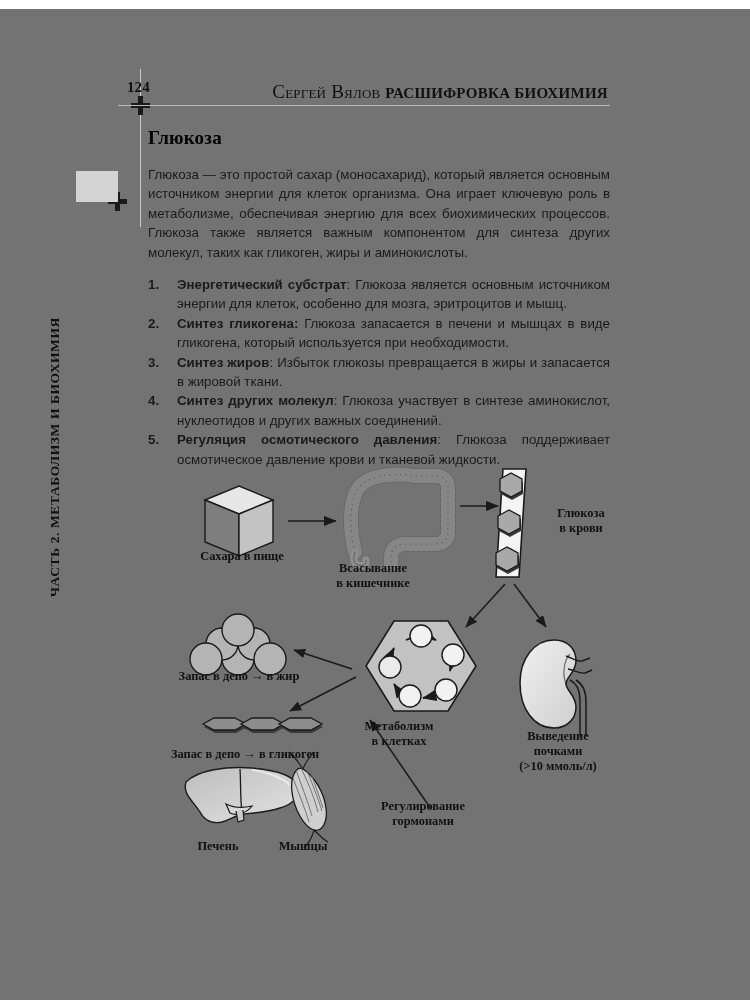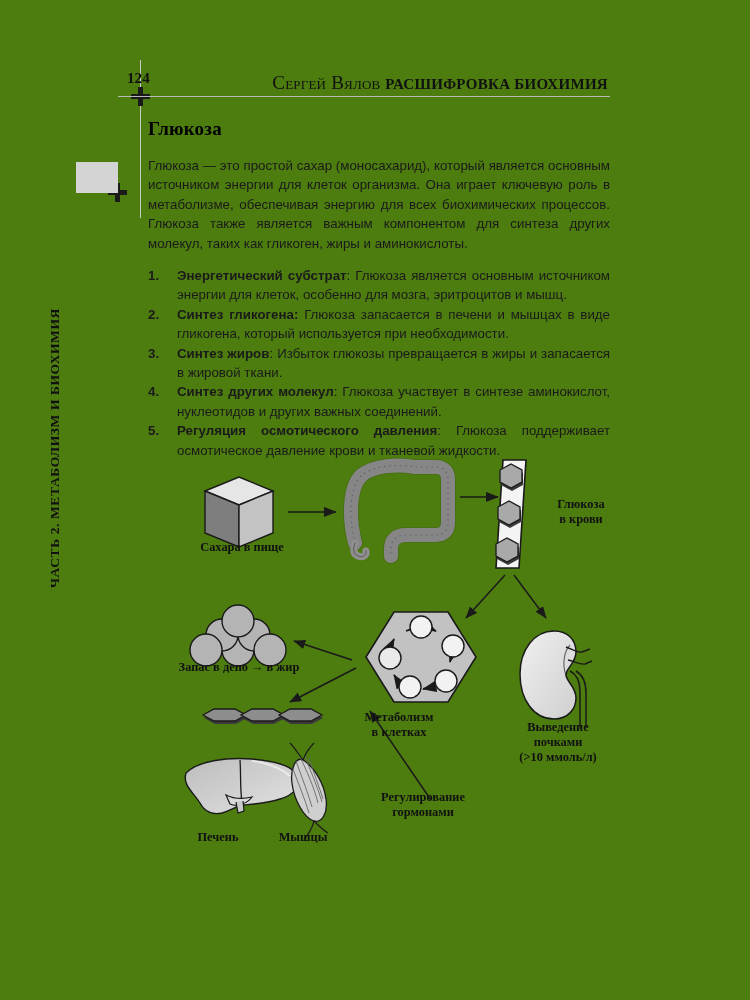--- a/index.html
+++ b/index.html
@@ -13,21 +13,22 @@
     position: relative;
     font-family: "Liberation Sans", sans-serif;
     color: #000000;
     overflow: hidden;
   }
 
   
   #page {
     position: absolute;
     inset: 0;
-    background: #4d7c0f;
+    background: #737373;
+    margin-top: 9px;
   }
 
   
   #header {
     position: absolute;
     left: 0; top: 0;
     width: 750px; height: 110px;
   }
   #header-rule {
     position: absolute;
@@ -397,23 +398,26 @@
                  M161,303 C165,316 172,334 175,344" fill="none" stroke="#6a6a6a" stroke-width="0.9"></path>
         <path d="M155,305 C150,298 146,292 142,288 M155,305 C158,297 162,292 166,288
                  M166,366 C164,374 160,380 156,384 M166,366 C172,372 176,376 180,378" fill="none" stroke="#1a1a1a" stroke-width="1.1"></path>
       </g>
 
       <line x1="283" y1="345" x2="222" y2="256" stroke="#1a1a1a" stroke-width="1.5" marker-end="url(#arrowhead)"></line>
 
     </svg>
 
     <div class="fig-cap" id="cap-sugar">Сахара в пище</div>
+    <div class="fig-cap" id="cap-gut">Всасывание
+в кишечнике</div>
     <div class="fig-cap" id="cap-blood">Глюкоза
 в крови</div>
     <div class="fig-cap" id="cap-fat">Запас в депо → в жир</div>
+    <div class="fig-cap" id="cap-glyc">Запас в депо → в гликоген</div>
     <div class="fig-cap" id="cap-metab">Метаболизм
 в клетках</div>
     <div class="fig-cap" id="cap-kidney">Выведение
 почками
 (&gt;10 ммоль/л)</div>
     <div class="fig-cap" id="cap-horm">Регулирование
 гормонами</div>
     <div class="fig-cap" id="cap-liver">Печень</div>
     <div class="fig-cap" id="cap-muscle">Мышцы</div>
   </div>

